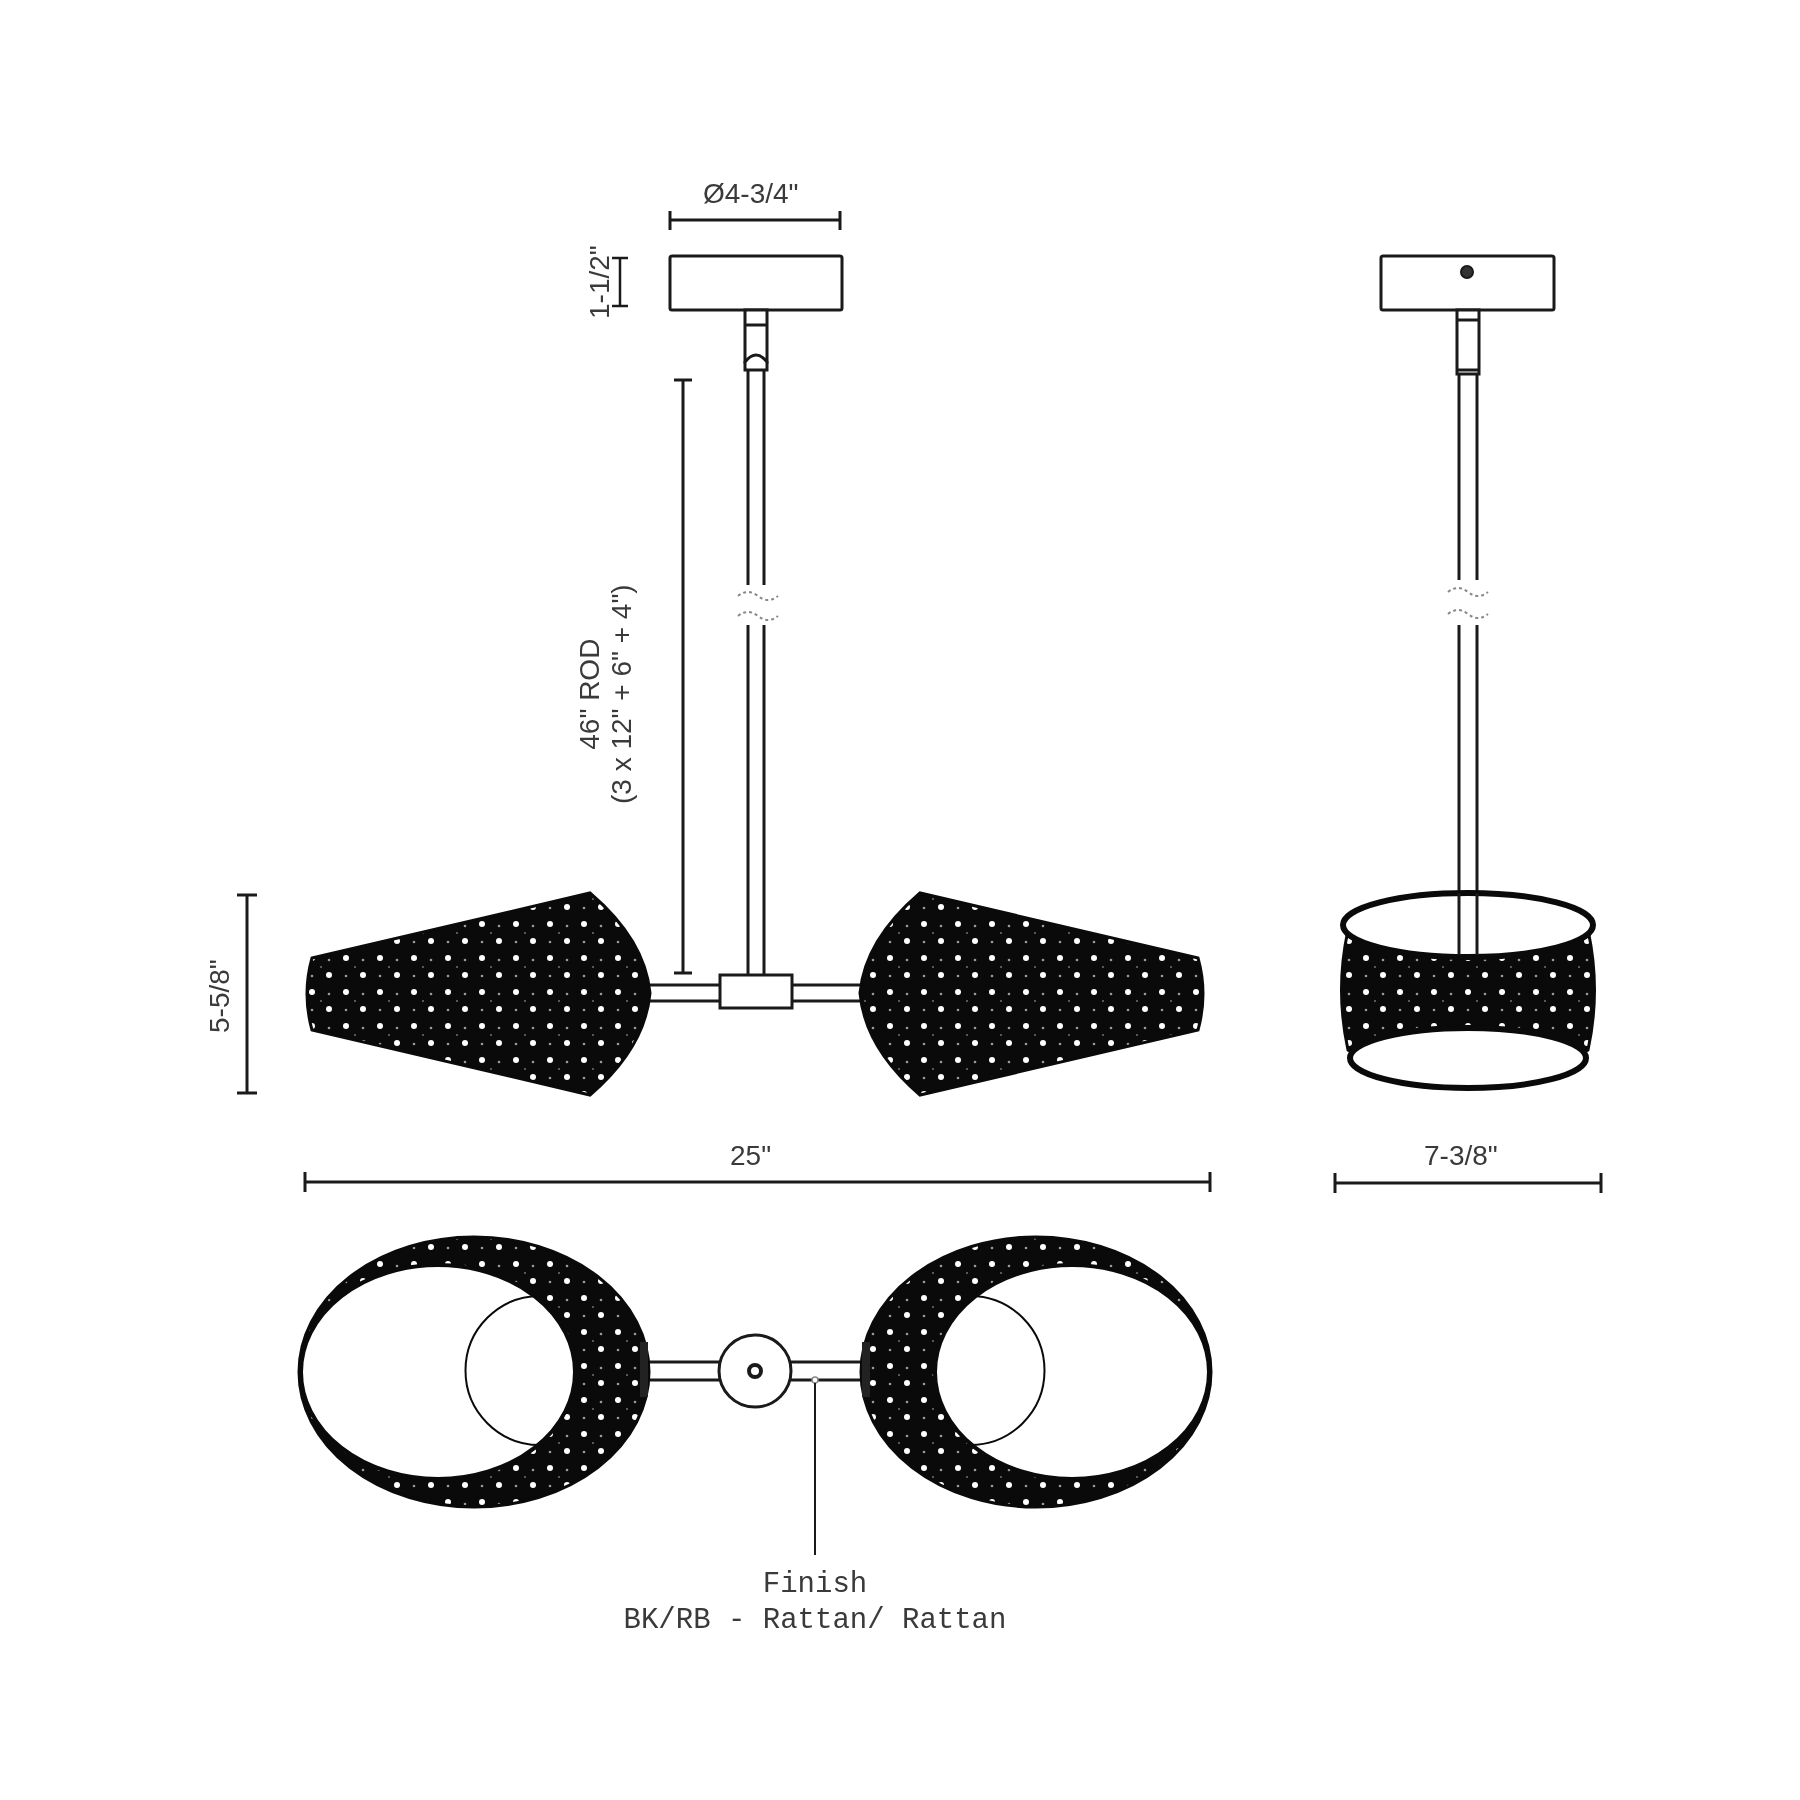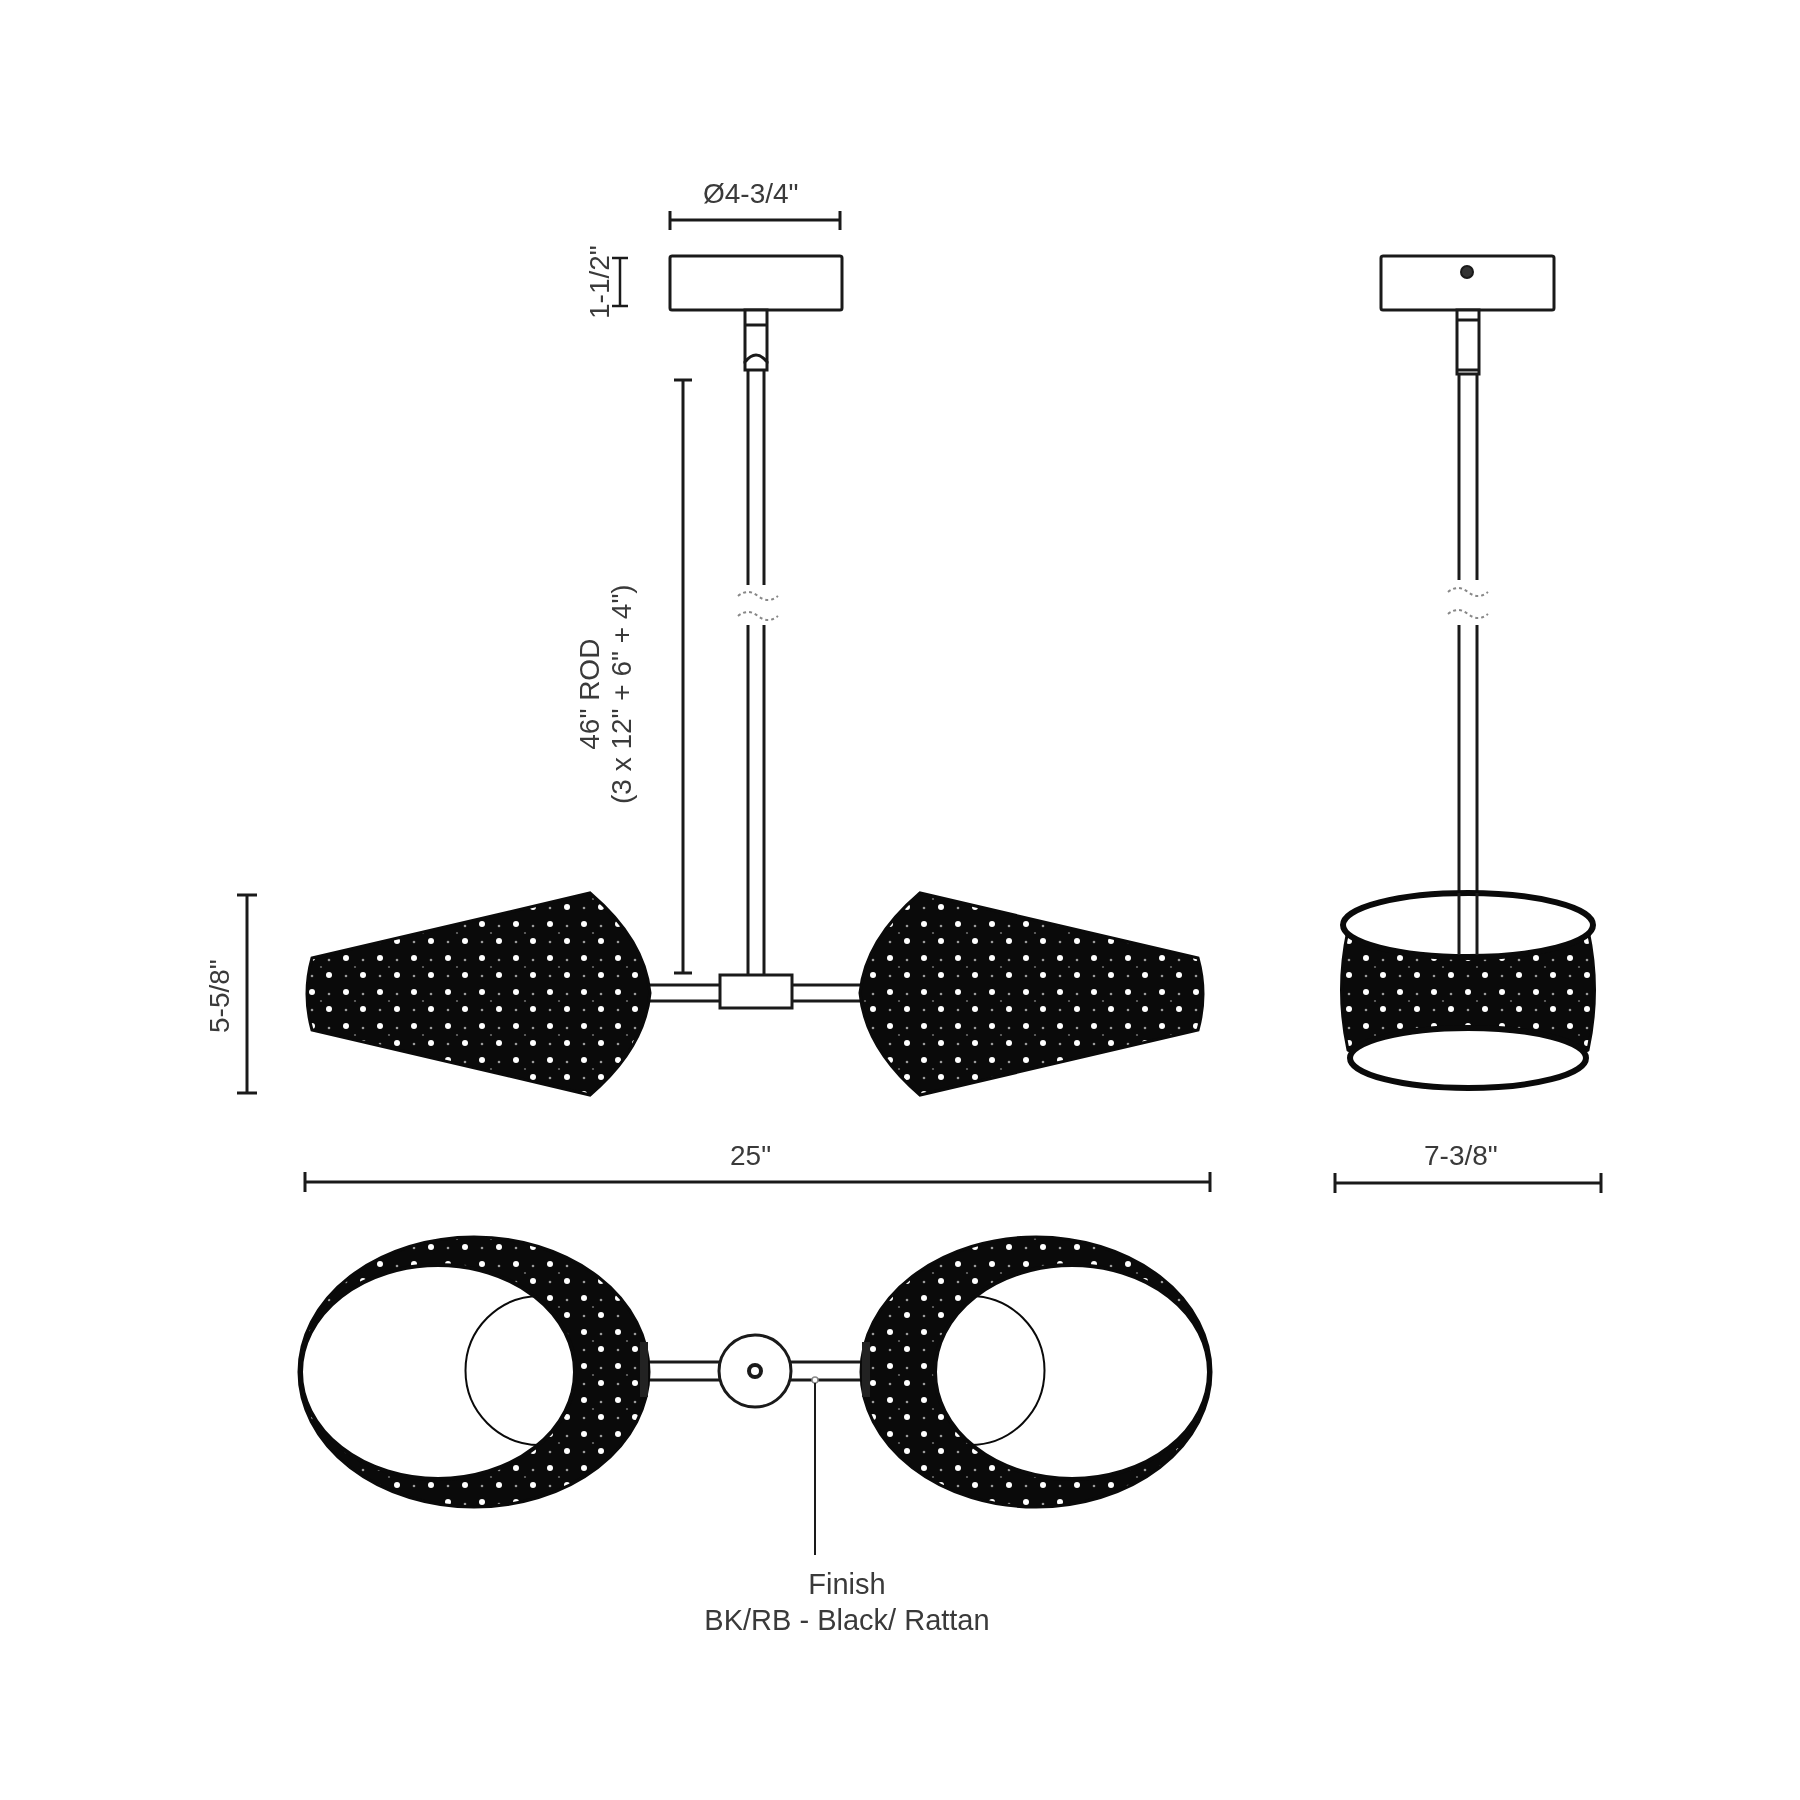--- a/index.html
+++ b/index.html
@@ -5,21 +5,21 @@
     html, body { margin: 0; padding: 0; background: #ffffff; }
     body { width: 1800px; height: 1800px; position: relative; overflow: hidden;
            font-family: "Liberation Sans", sans-serif; }
     #drawing { position: absolute; left: 0; top: 0; width: 1800px; height: 1800px; }
     .label { position: absolute; color: #3a3a3a; font-family: "Liberation Sans", sans-serif;
              font-size: 28px; white-space: nowrap; line-height: 1; }
     .vlabel { position: absolute; color: #3a3a3a; font-family: "Liberation Sans", sans-serif;
               font-size: 28px; white-space: nowrap; line-height: 1.15;
               transform-origin: center center; transform: rotate(-90deg); text-align: center; }
     .finish { position: absolute; left: 0; width: 1630px; text-align: center; color: #3a3a3a;
-              font-size: 29px; font-family: Liberation Sans, sans-serif; line-height: 1; padding-left: 32px; }
+              font-size: 29px; font-family: Liberation Mono, monospace; line-height: 1; }
   </style>
 </head>
 <body>
 
 <svg id="drawing" viewBox="0 0 1800 1800" xmlns="http://www.w3.org/2000/svg">
   <defs>
     <pattern id="perf" x="0" y="0" width="34" height="34" patternUnits="userSpaceOnUse">
       <rect width="34" height="34" fill="#0a0a0a"></rect>
       <circle cx="6" cy="6" r="3" fill="#ffffff"></circle>
       <circle cx="23" cy="23" r="3" fill="#ffffff"></circle>
@@ -164,13 +164,13 @@
   <div>(3 x 12" + 6" + 4")</div>
 </div>
 
 <div class="vlabel" style="left:170px; top:980px; width:100px;">5-5/8"</div>
 
 <div class="label" style="left:730px; top:1142px;">25"</div>
 
 <div class="label" style="left:1424px; top:1142px;">7-3/8"</div>
 
 <div class="finish" style="top:1570px;">Finish</div>
-<div class="finish" style="top:1606px;">BK/RB - Black/ Rattan</div>
+<div class="finish" style="top:1606px;">BK/RB - Rattan/ Rattan</div>
 
 </body></html>

